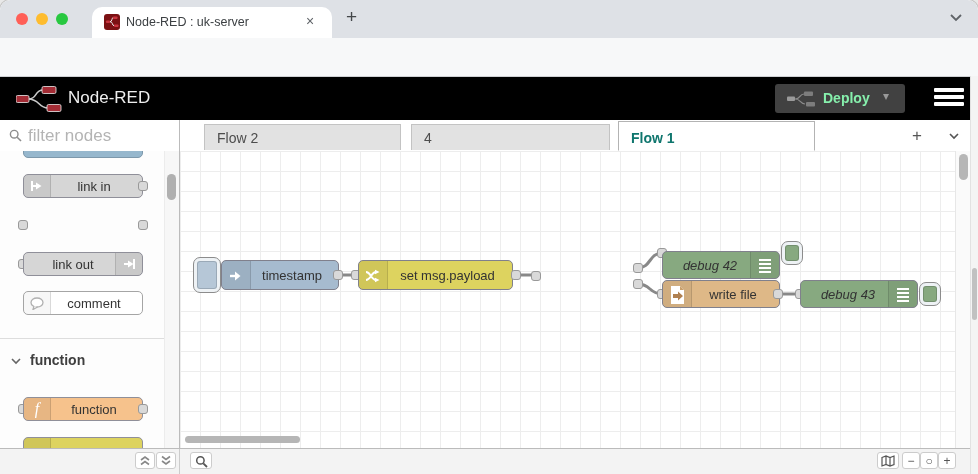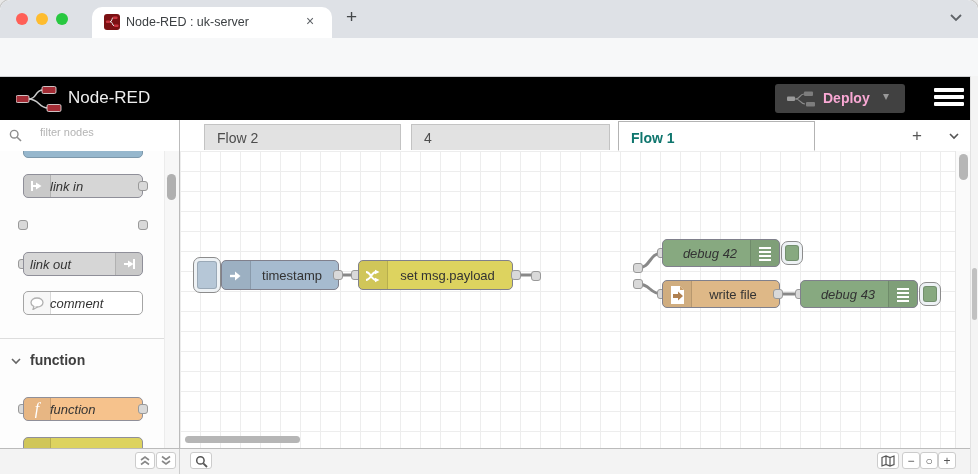--- a/index.html
+++ b/index.html
@@ -23,28 +23,28 @@
   #omnibox .url{left:116px;top:7px;font-size:12.5px;color:#202124;white-space:nowrap;}
   #omnibox .url .rest{color:#4a4e52;}
   .ext{top:47px;}
   #avatar{left:905px;top:44px;width:23px;height:23px;border-radius:50%;
           background:radial-gradient(circle at 40% 35%,#d9b08c 0 30%,#8a6a4f 60%,#47352a 100%);}
   #kebab{left:944px;top:45px;font-size:15px;color:#5f6368;letter-spacing:0;}
   
   #nrheader{left:0;top:77px;width:978px;height:43px;background:#000;}
   #nrtitle{left:68px;top:11px;color:#eee;font-size:17px;}
   #deploy{left:775px;top:7px;width:130px;height:29px;background:#414141;border-radius:3px;}
-  #deploy .lbl{left:48px;top:6px;color:#f9a8d4;font-size:14px;font-weight:bold;}
+  #deploy .lbl{left:48px;top:6px;color:#86efac;font-size:14px;font-weight:bold;}
   #deploy .caret{left:108px;top:5px;color:#999;font-size:12px;}
   #burger{left:934px;top:11px;width:30px;height:20px;}
   #burger div{height:3.5px;background:#fff;margin-bottom:3.5px;border-radius:1px;}
   
   #psearch{left:0;top:120px;width:179px;height:31px;background:#fff;border-right:1px solid #bbb;border-bottom:1px solid #ddd;}
-  #psearch input{position:absolute;left:38px;top:5px;width:140px;border:none;outline:none;background:transparent;
-                 font-size:11px;color:#555;font-family:"Liberation Sans",sans-serif;}
+  #psearch input{position:absolute;left:26px;top:5px;width:140px;border:none;outline:none;background:transparent;
+                 font-size:17px;color:#555;font-family:"Liberation Sans",sans-serif;}
   #psearch input::placeholder{color:#b4b4b4;}
   #tabbar{left:180px;top:120px;width:790px;height:31px;background:#fff;border-bottom:1px solid #bbb;}
   .wtab{top:4px;height:26px;background:#e2e2e2;border:1px solid #c3c3c3;border-bottom:none;box-sizing:border-box;
         font-size:14px;color:#4d4d4d;padding:5px 0 0 12px;}
   .wtab.active{top:1px;height:30px;background:#fff;border:1px solid #b3b3b3;border-bottom:1px solid #fff;
         font-weight:bold;color:#0f766e;z-index:3;padding-top:8px;}
   #addtab{left:732px;top:6px;font-size:17px;color:#555;}
   #tablist-caret{left:767px;top:9px;}
   
   #canvas{left:180px;top:151px;width:775px;height:297px;background-color:#fff;
@@ -69,21 +69,21 @@
   .port{position:absolute;width:10px;height:10px;background:#d9d9d9;border:1px solid #999;border-radius:3px;box-sizing:border-box;}
   .njbtn{box-sizing:border-box;border:1.5px solid #8c8c8c;border-radius:7px;background:#eef2f5;}
   .njbtn .inner{position:absolute;left:3px;right:3px;top:3px;bottom:3px;border-radius:3px;border:1px solid rgba(0,0,0,.15);}
   
   #palette{left:0;top:151px;width:179px;height:297px;background:#fdfdfd;border-right:1px solid #bbb;overflow:hidden;}
   #ptrack{left:164px;top:0;width:15px;height:297px;background:#f7f7f7;border-left:1px solid #ececec;}
   #pthumb{left:167px;top:23px;width:9px;height:26px;background:#b0b0b0;border-radius:5px;}
   .pnode{left:23px;width:120px;height:24px;box-sizing:border-box;border:1px solid #8f8f99;border-radius:5px;font-size:13px;color:#333;}
   .pnode .iconl{position:absolute;left:0;top:0;bottom:0;width:26px;background:rgba(0,0,0,.06);border-right:1px solid rgba(0,0,0,.12);border-radius:4px 0 0 4px;}
   .pnode .iconr{position:absolute;right:0;top:0;bottom:0;width:26px;background:rgba(0,0,0,.06);border-left:1px solid rgba(0,0,0,.12);border-radius:0 4px 4px 0;}
-  .pnode .lbl{position:absolute;left:26px;right:4px;top:4px;text-align:left;white-space:nowrap;font-style:italic;}
+  .pnode .lbl{position:absolute;left:26px;right:4px;top:4px;text-align:center;white-space:nowrap;}
   .pnode .lbl.lleft{left:6px;right:26px;}
   #pcat{left:0px;top:196px;width:164px;height:28px;}
   #pcat .txt{position:absolute;left:30px;top:5px;font-weight:bold;font-size:14px;color:#3f3f3f;}
   #pdivider{left:0;top:187px;width:164px;height:1px;background:#ddd;}
   
   #footer{left:0;top:448px;width:978px;height:26px;background:#f3f3f3;border-top:1px solid #bbb;}
   .fbtn{top:3px;height:17px;box-sizing:border-box;background:#fff;border:1px solid #ccc;border-radius:3px;
         color:#555;font-size:12px;text-align:center;}
   #pal-sep{left:179px;top:0;width:1px;height:26px;background:#ccc;}
   .zbtn{width:18px;padding-top:1px;}
@@ -241,21 +241,21 @@
       </div>
       <span class="lbl">set msg.payload</span>
     </div>
     <div class="port abs" style="left:331px;top:119px"></div>
 
     <div class="port abs" style="left:351px;top:120px"></div>
     <div class="port abs" style="left:453px;top:112px"></div>
     <div class="port abs" style="left:453px;top:128px"></div>
 
     <div class="port abs" style="left:477px;top:97px"></div>
-    <div class="fnode ngreen italic abs" style="left:482px;top:88px;width:118px;height:28px">
+    <div class="fnode ngreen italic abs" style="left:482px;top:100px;width:118px;height:28px">
       <span class="lbl lleft">debug 42</span>
       <div class="iconr">
         <svg style="margin:6px auto" width="16" height="15" viewBox="0 0 16 15">
           <g stroke="#fff" stroke-width="2">
               <path d="M2,2 h12"></path>
               <path d="M2,6 h12"></path>
               <path d="M2,10 h12"></path>
               <path d="M2,14 h12"></path>
             </g>
         </svg>

